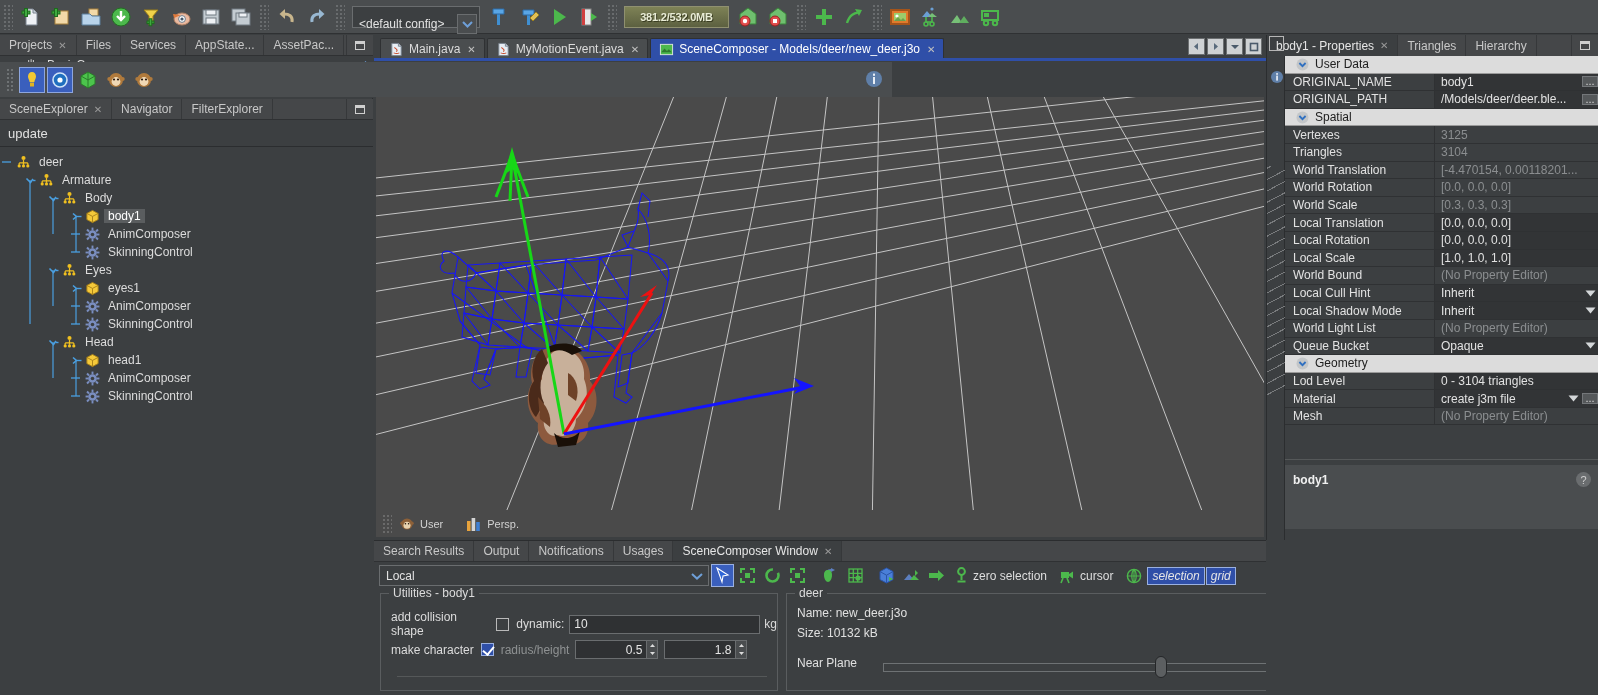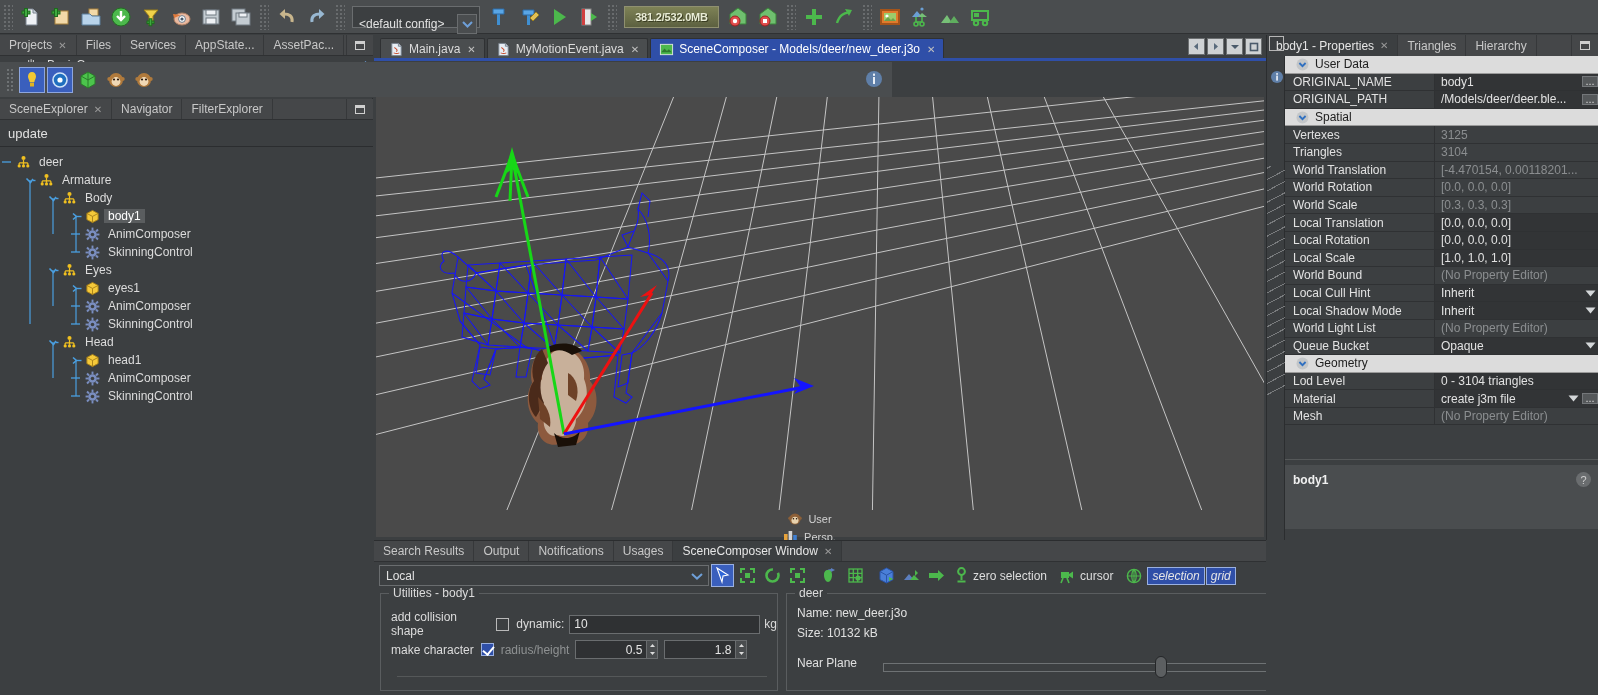--- a/index.html
+++ b/index.html
@@ -12,21 +12,21 @@
   .tgrip{width:10px;height:26px;margin:0 3px;flex:0 0 auto;
      background-image:radial-gradient(#6e7274 36%,transparent 38%);
      background-size:4px 4px;background-position:0 0;opacity:.85;}
   .tbtn{width:28px;height:28px;margin:0 1px;flex:0 0 auto;display:flex;align-items:center;justify-content:center;}
   .tbtn svg{display:block;}
   #cfgsel{height:22px;width:128px;margin:0 4px;background:#3c3f41;border:1px solid #6a6d6f;
           display:flex;align-items:center;color:#e2e2e2;font-size:12px;padding:15px 2px 0 6px;}
   #cfgsel .cl{flex:1;white-space:nowrap;overflow:hidden;}
   #cfgsel .cb{width:20px;height:20px;display:flex;align-items:center;justify-content:center;
         background:#4a4d4f;border:1px solid #6a6d6f;}
-  #memwrap{width:95px;height:22px;margin:0 4px;position:relative;border:1px solid #8f9070;
+  #memwrap{width:105px;height:22px;margin:0 4px;position:relative;border:1px solid #8f9070;
      background:linear-gradient(#7e8256,#5c6040);display:flex;align-items:center;justify-content:center;}
   #memwrap span{font-size:11px;font-weight:bold;color:#e9ecd6;text-shadow:1px 1px 0 #3a3d22;letter-spacing:-.2px;}
 
   
   .tabbar{height:21px;background:#454749;border-bottom:1px solid #2f3133;display:flex;align-items:stretch;}
   .tab{display:flex;align-items:center;padding:0 9px;font-size:12px;color:#c8c8c8;
        border-right:1px solid #36383a;white-space:nowrap;}
   .tab.sel{background:#3c3f41;color:#e6e6e6;}
   .tab .x{margin-left:6px;font-size:10px;color:#9a9a9a;}
   .tabfill{flex:1;border-right:1px solid #36383a;}
@@ -65,21 +65,21 @@
   #edUnderline{position:absolute;left:374px;top:58px;width:892px;height:3px;background:#2f4fa8;}
 
   #vpToolbar{position:absolute;left:0;top:62px;width:892px;height:35px;background:#4a4d4f;display:flex;align-items:center;}
   #vpToolbar .vgrip{width:9px;height:24px;margin:0 4px 0 6px;
      background-image:radial-gradient(#6e7274 36%,transparent 38%);background-size:4px 4px;}
   .vbtn{width:26px;height:26px;display:flex;align-items:center;justify-content:center;margin-right:2px;}
   .vbtn.on{background:#3a5fbd;border:1px solid #8ea6dd;}
   #infoBtn{position:absolute;right:8px;top:7px;width:20px;height:20px;}
 
   #viewport{position:absolute;left:376px;top:97px;width:888px;height:440px;background:#4a4a4a;overflow:hidden;}
-  #vpfoot{position:absolute;left:376px;top:510px;width:888px;height:27px;background:#4a4a4a;display:flex;align-items:center;flex-direction:column;}
+  #vpfoot{position:absolute;left:376px;top:510px;width:888px;height:27px;background:#4a4a4a;display:flex;align-items:center;}
   #vpfoot .vgrip2{width:10px;height:20px;margin:0 6px;background-image:radial-gradient(#6a6a6a 36%,transparent 38%);background-size:4px 4px;}
   #vpfoot .fitem{display:flex;align-items:center;margin-right:22px;font-size:11px;color:#d2d2d2;}
   #vpfoot .fitem .fi{width:18px;height:18px;margin-right:4px;display:flex;align-items:center;justify-content:center;}
 
   
   #bottom{position:absolute;left:374px;top:540px;width:1224px;height:155px;background:#3c3f41;border-top:1px solid #2b2d2f;}
   #botTabs{height:21px;background:#454749;display:flex;align-items:stretch;border-bottom:1px solid #2f3133;}
   #scToolRow{height:27px;display:flex;align-items:center;padding-left:5px;gap:0;}
   #coordSel{width:330px;height:21px;background:#3c3f41;border:1px solid #6a6d6f;display:flex;align-items:center;padding-left:6px;color:#e2e2e2;font-size:12px;}
   #coordSel .cl{flex:1;}

